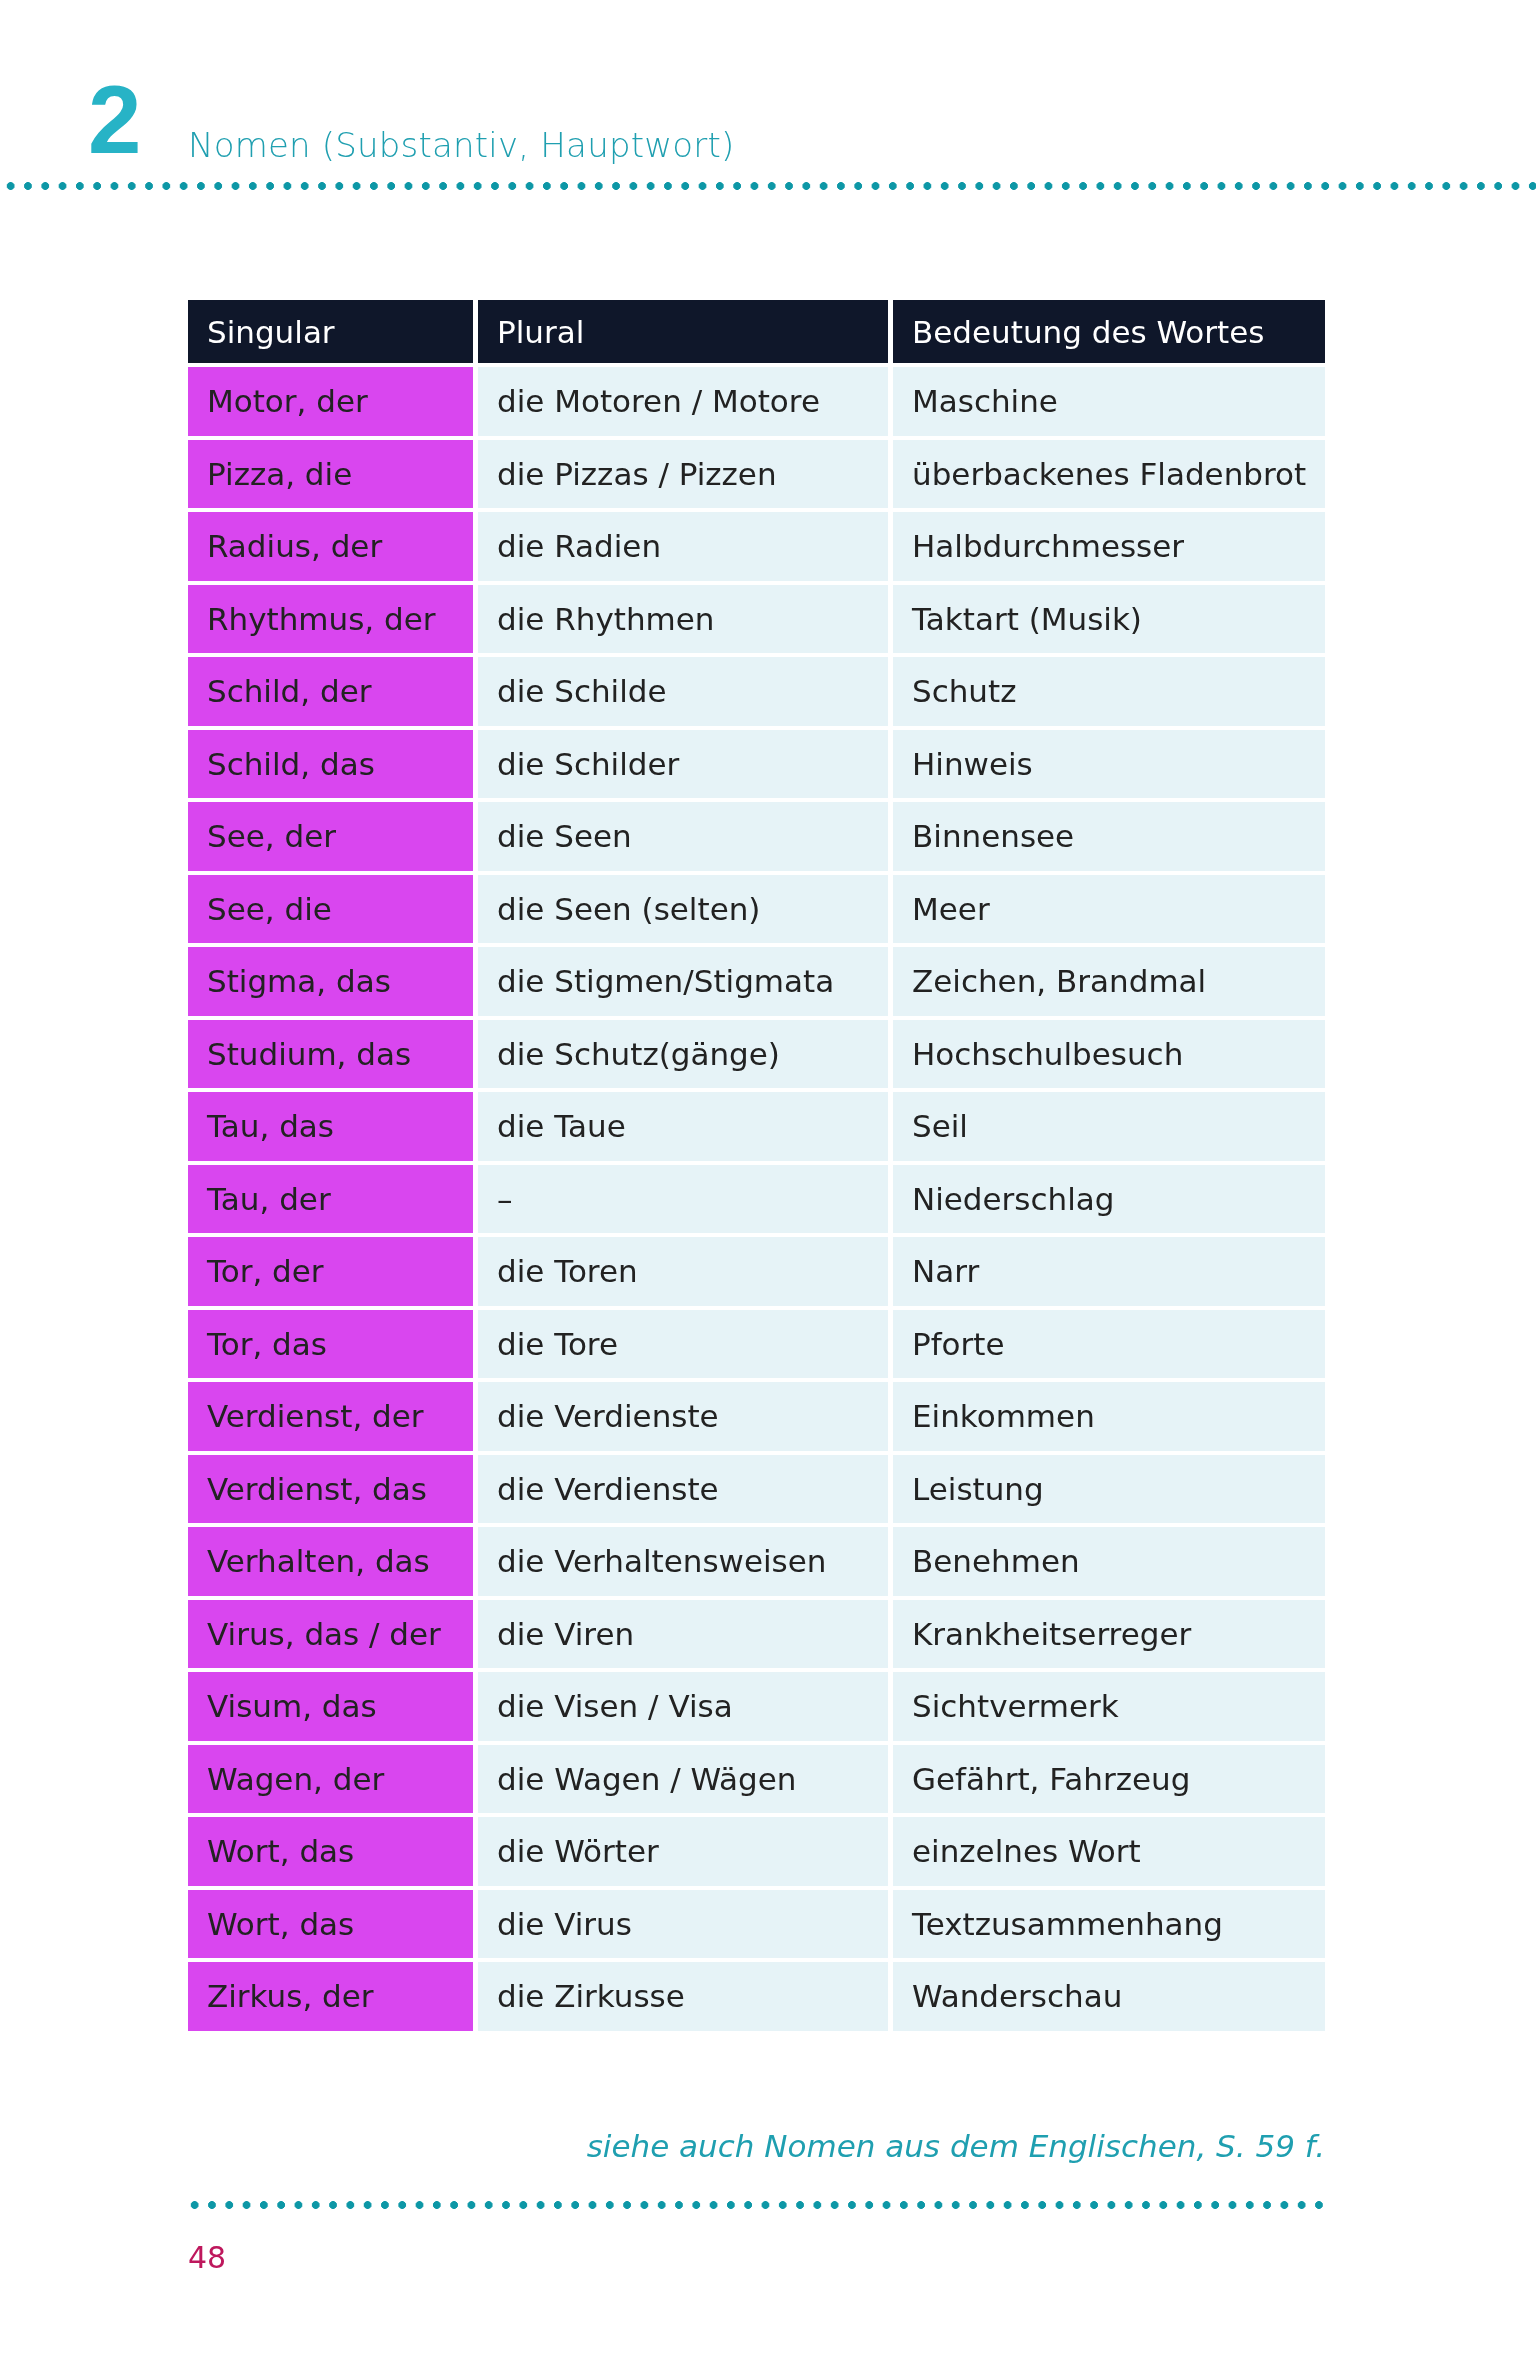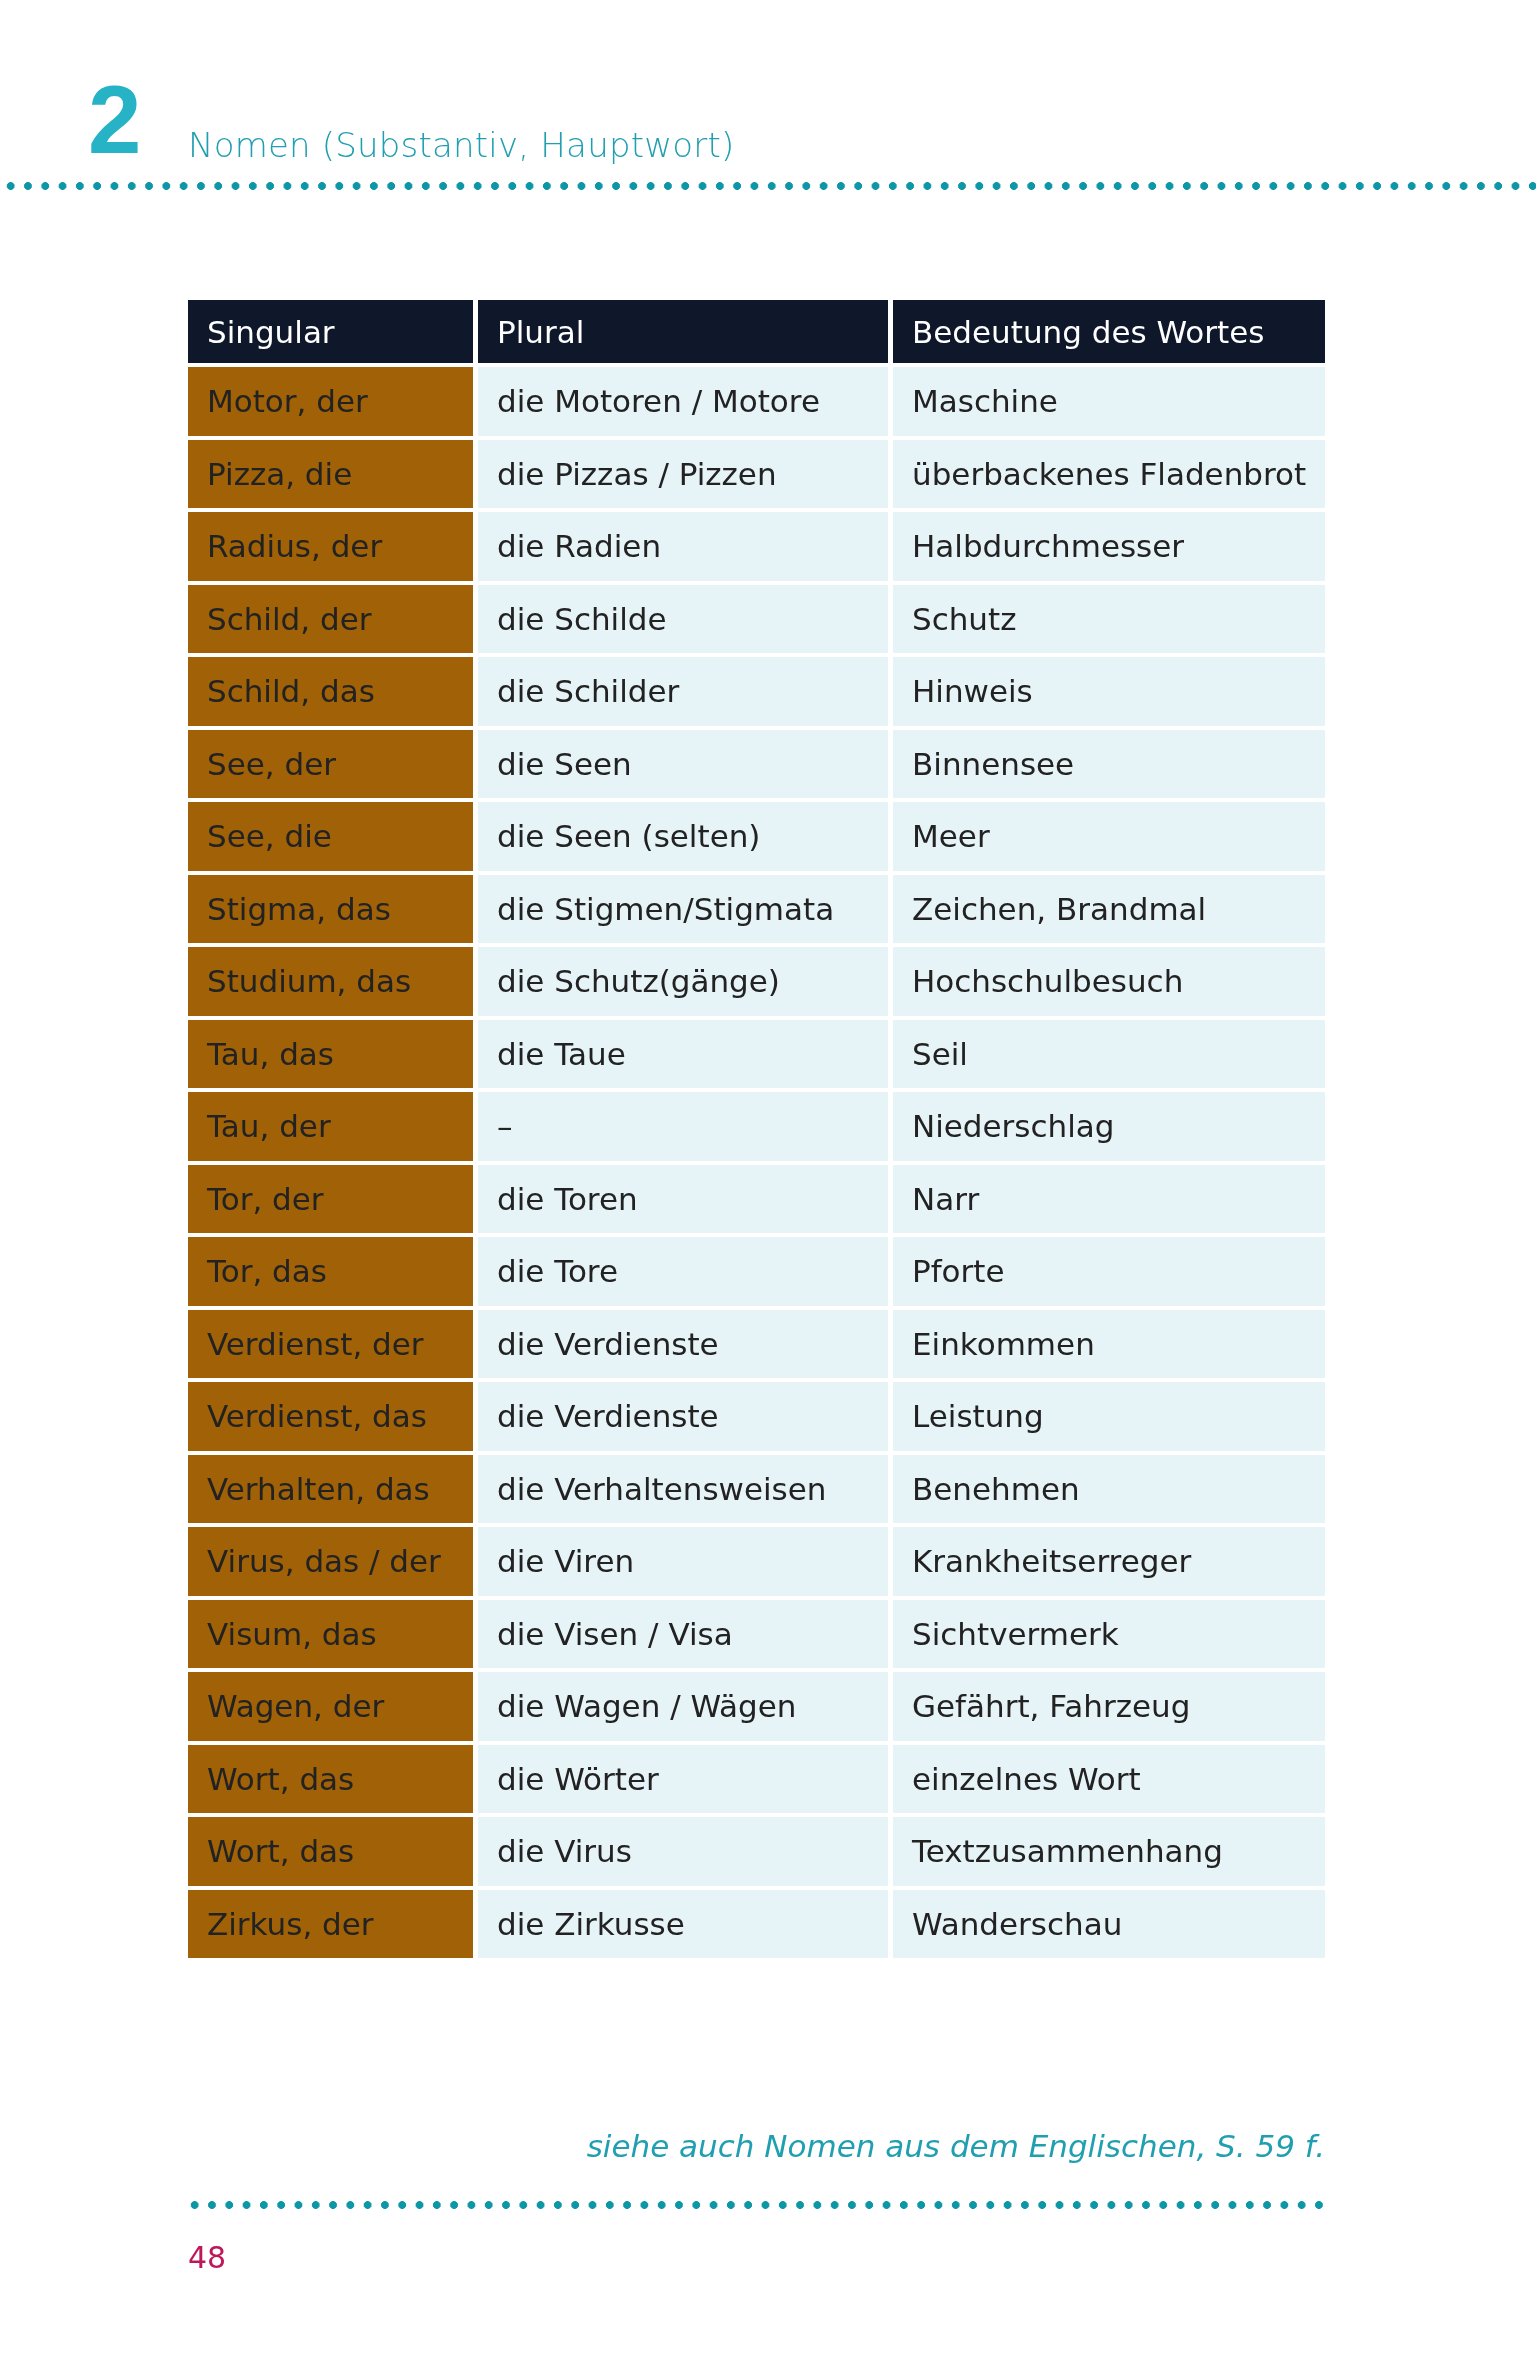--- a/index.html
+++ b/index.html
@@ -16,21 +16,21 @@
   .dots.bottom { left: 186px; width: 1140px; top: 2200px; }
   table.nouns { position: absolute; left: 188px; top: 300px; width: 1137px;
                 border-collapse: separate; border-spacing: 0; table-layout: fixed; }
   table.nouns th, table.nouns td { padding: 0 0 0 19px; text-align: left; vertical-align: middle;
                 font-family: "DejaVu Sans", sans-serif; font-size: 31px; font-weight: normal;
                 border-right: 5px solid #ffffff; border-bottom: 4px solid #ffffff;
                 white-space: nowrap; overflow: hidden; }
   table.nouns th:last-child, table.nouns td:last-child { border-right: none; }
   table.nouns th { background: #0f172a; color: #ffffff; height: 63px; }
   table.nouns td { height: 68.5px; color: #222222; background: #e6f3f7; }
-  table.nouns td.c1 { background: #a16207; }
+  table.nouns td.c1 { background: #d946ef; }
   col.w1 { width: 290px; } col.w2 { width: 415px; } col.w3 { width: 432px; }
   .footnote { position: absolute; right: 211px; top: 2128px; font-size: 31px; font-style: italic;
               color: #1f9fb0; font-family: "DejaVu Sans", sans-serif; }
   .page-number { position: absolute; left: 188px; top: 2240px; font-size: 30px; color: #be185d;
                  font-family: "DejaVu Sans", sans-serif; }
 </style>
 </head>
 <body>
 
 <div class="chapter-num">2</div>
@@ -58,20 +58,25 @@
       </tr>
       <tr>
         <td class="c1">Pizza, die</td>
         <td>die Pizzas / Pizzen</td>
         <td>überbackenes Fladenbrot</td>
       </tr>
       <tr>
         <td class="c1">Radius, der</td>
         <td>die Radien</td>
         <td>Halbdurchmesser</td>
+      </tr>
+      <tr>
+        <td class="c1">Rhythmus, der</td>
+        <td>die Rhythmen</td>
+        <td>Taktart (Musik)</td>
       </tr>
       <tr>
         <td class="c1">Schild, der</td>
         <td>die Schilde</td>
         <td>Schutz</td>
       </tr>
       <tr>
         <td class="c1">Schild, das</td>
         <td>die Schilder</td>
         <td>Hinweis</td>

